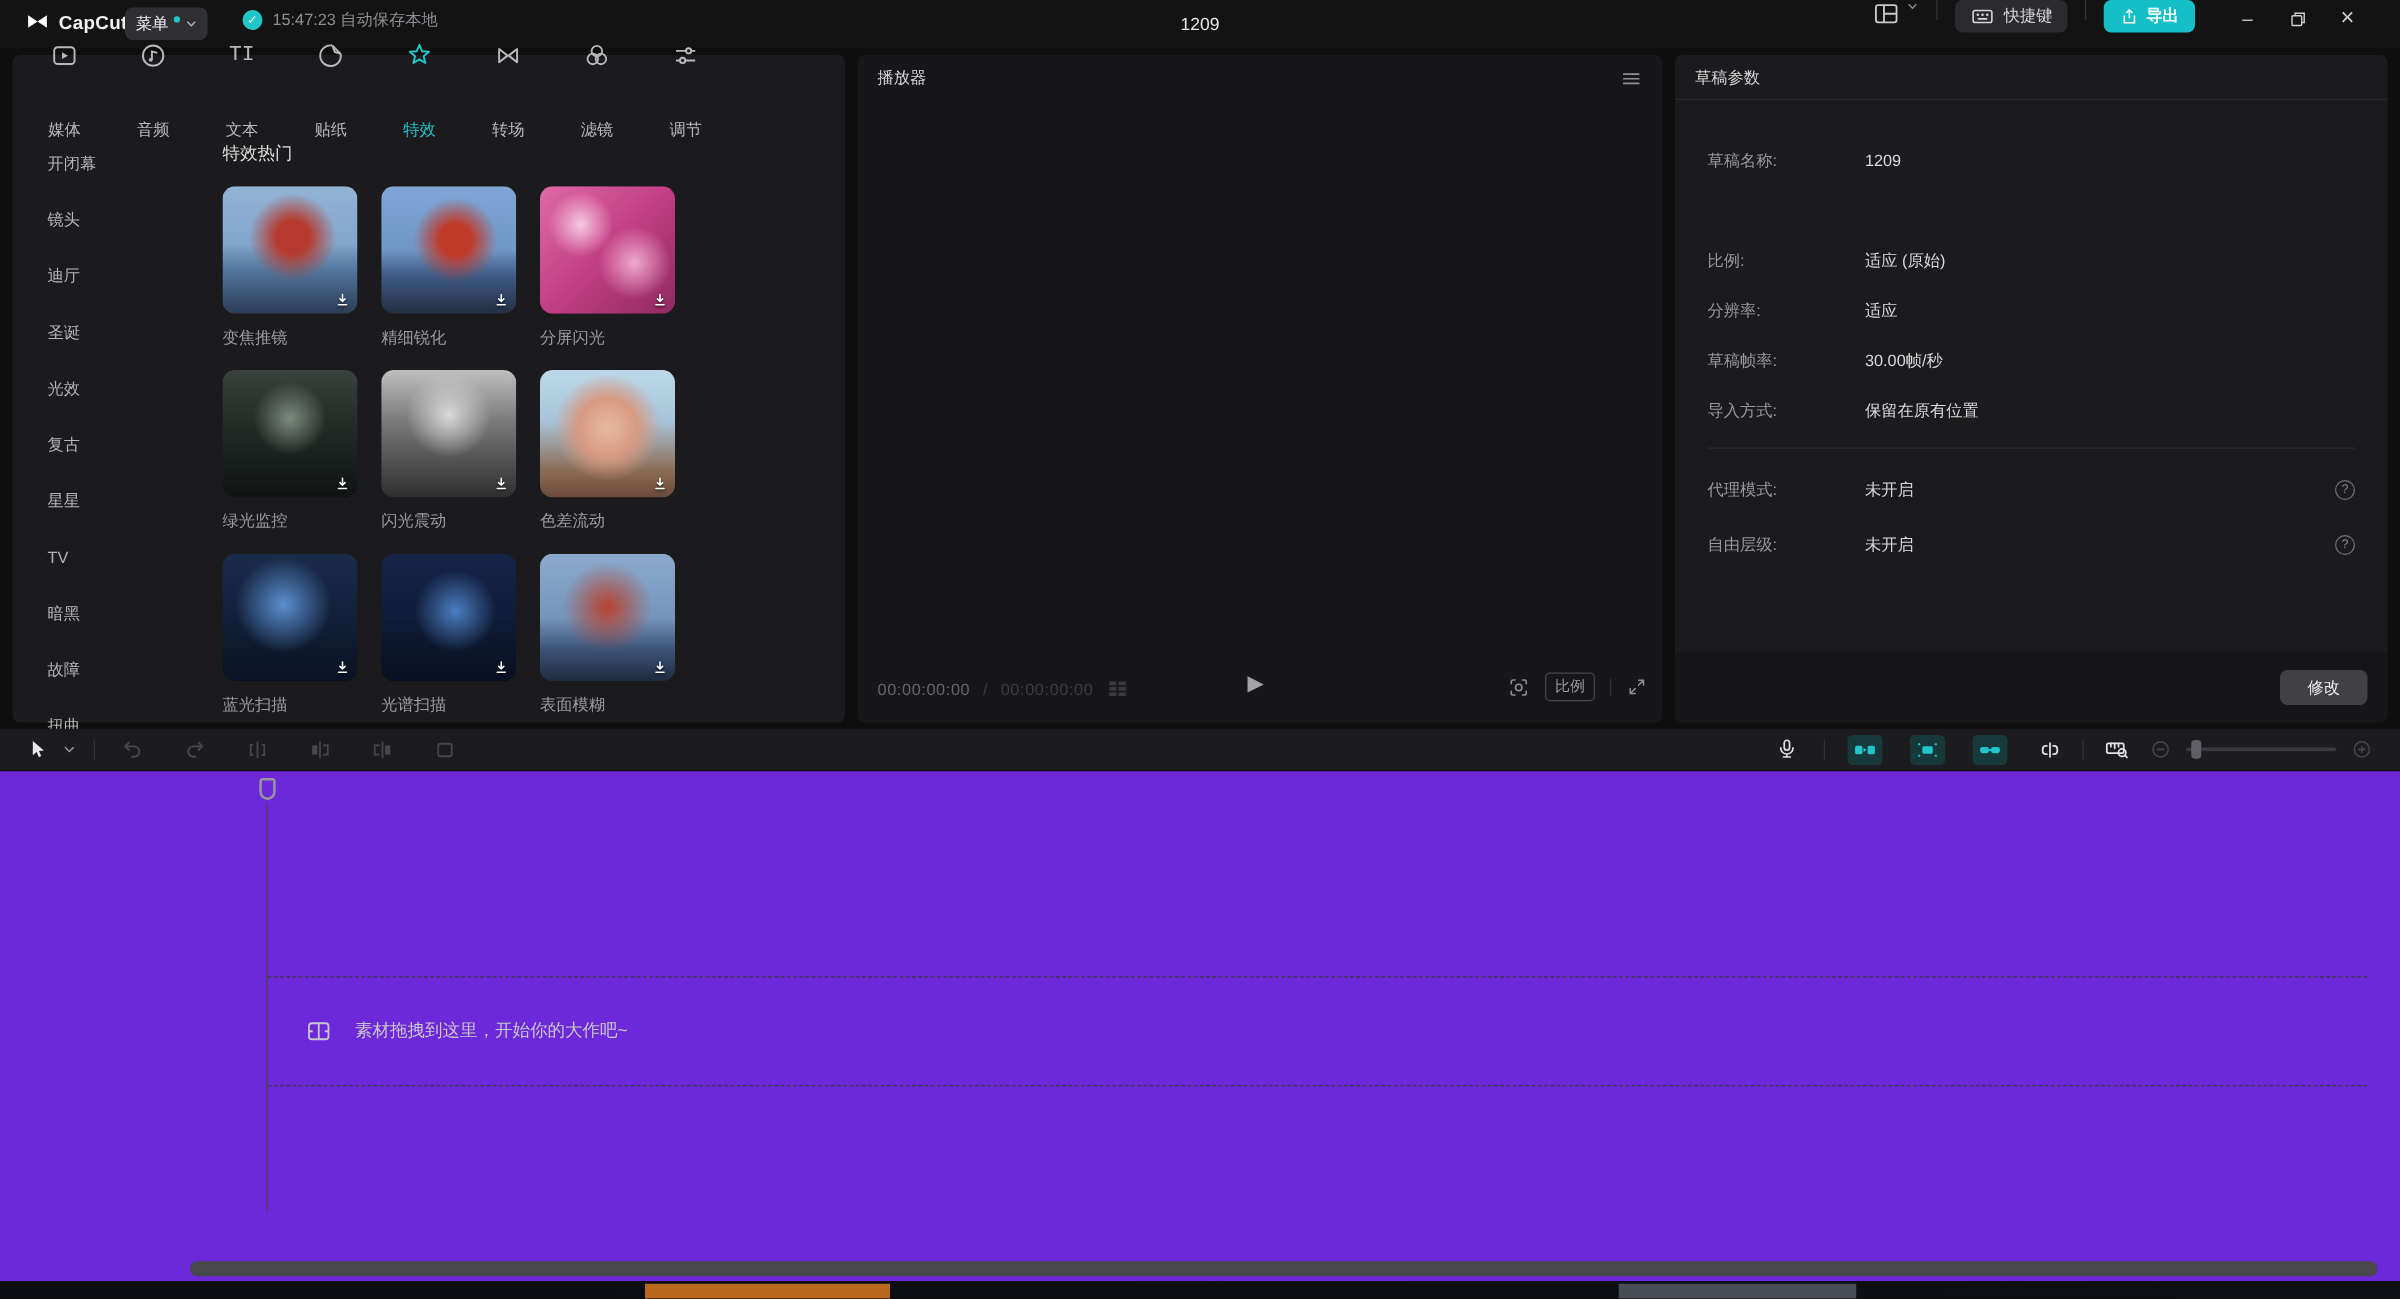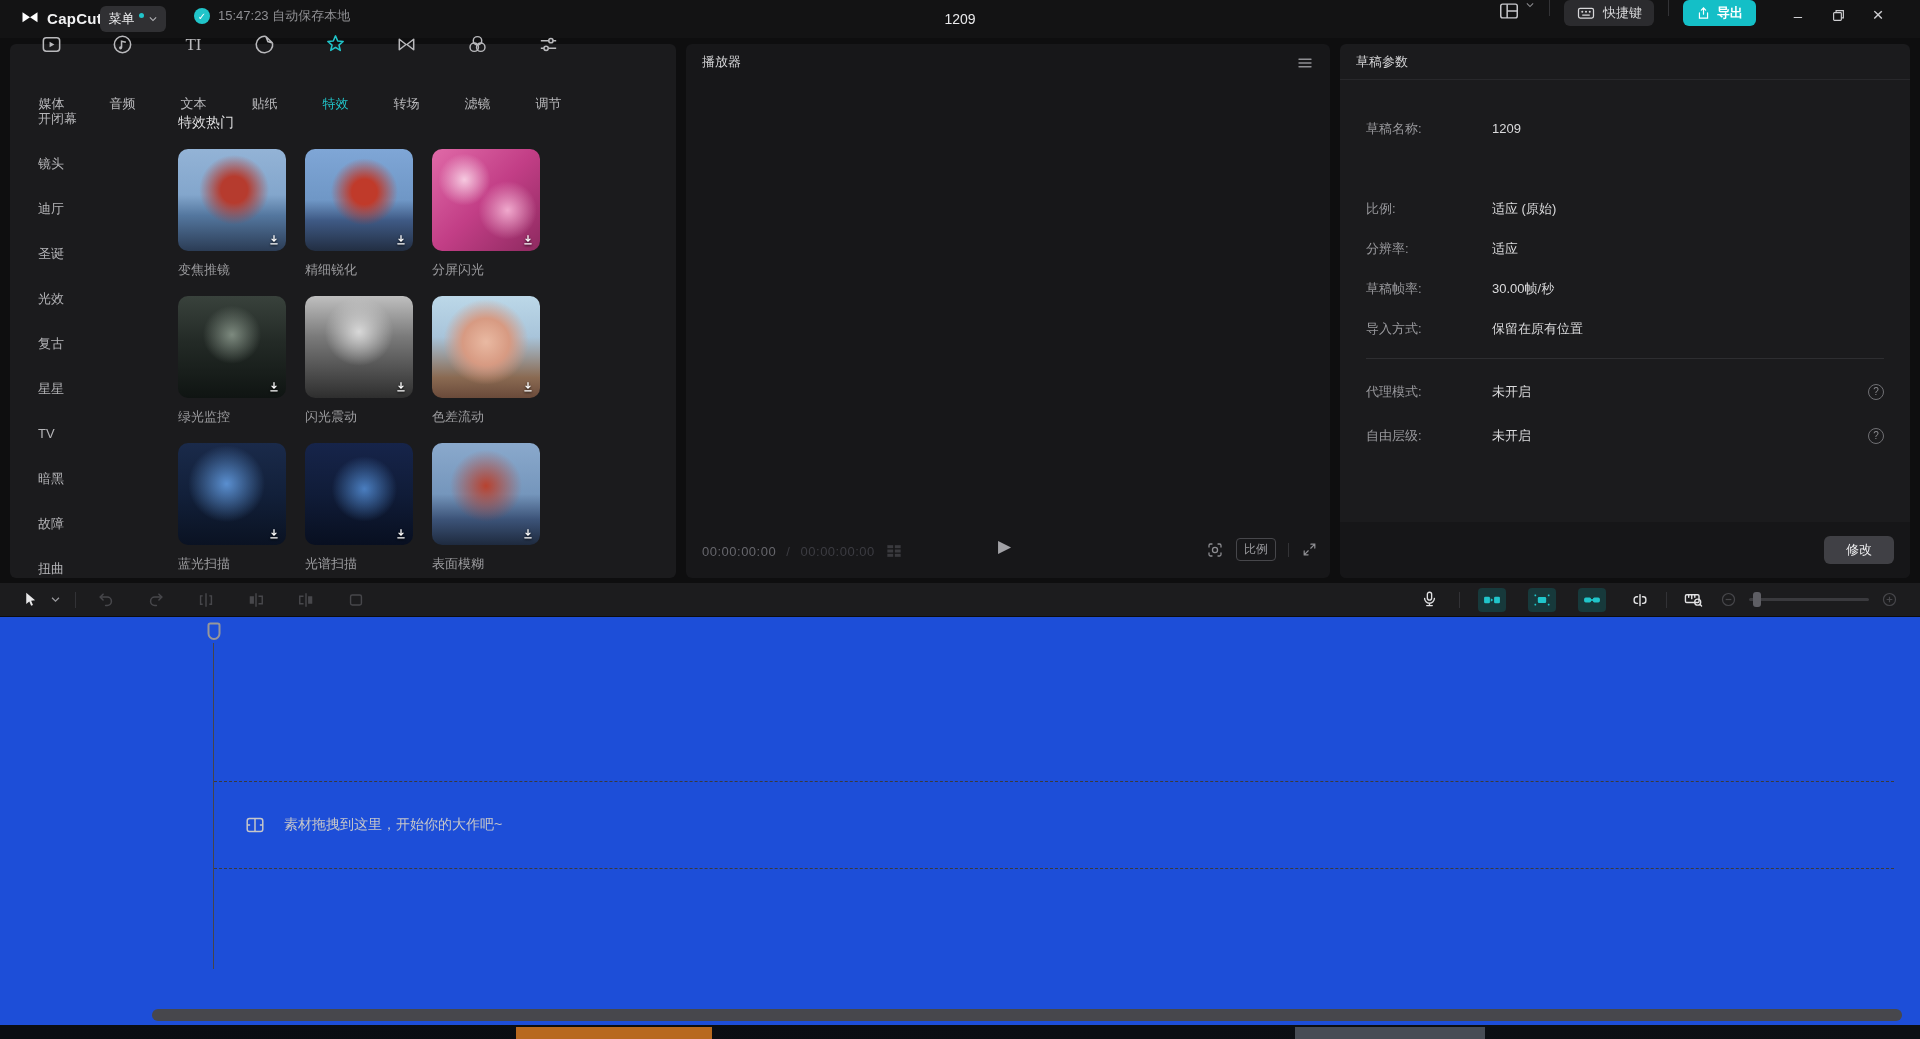--- a/index.html
+++ b/index.html
@@ -34,21 +34,21 @@
   .panel-header { position:absolute; left:0; top:0; right:0; height:36px; display:flex; align-items:center;
                   padding:0 16px; color:#d5d5d7; font-size:13px; }
 
   
   #left-panel { left:10px; top:44px; width:666px; height:534px; }
   .tabbar { position:absolute; left:6px; top:2px; display:flex; }
   .tab { width:71px; height:54px; display:flex; flex-direction:column; align-items:center; justify-content:center; gap:3px;
          color:#b9b9bc; cursor:default; }
   .tab .tab-label { font-size:13px;margin-top:36px; }
   .tab.active { color:var(--accent); }
-  .cats { position:absolute; left:0; top:52px; width:150px; }
+  .cats { position:absolute; left:0; top:64px; width:150px; }
   .cat { height:45px; display:flex; align-items:center; padding-left:28px; color:#b5b5b8; font-size:13px; }
   .fx-head { position:absolute; left:168px; top:70px; color:#dededf; font-size:14px; }
   .fx-grid { position:absolute; left:168px; top:105px; display:grid; grid-template-columns:repeat(3,108px);
              grid-auto-rows:147px; column-gap:19px; }
   .fx-card { width:108px; }
   .fx-thumb { position:relative; width:108px; height:102px; border-radius:10px; overflow:hidden; }
   .fx-dl { position:absolute; right:5px; bottom:4px; color:#fff; filter:drop-shadow(0 1px 1px rgba(0,0,0,.8)); display:flex; }
   .fx-name { margin-top:10px; color:#9c9c9f; font-size:13px; }
 
   
@@ -83,21 +83,21 @@
   .ti { display:flex; align-items:center; justify-content:center; }
   .ti.dim { color:#47474b; }
   .ti.bright { color:#e2e2e4; }
   .tl-div { width:1px; height:16px; background:#323236; }
   .toggle-btn { width:28px; height:24px; background:#17393b; border-radius:4px; display:flex; align-items:center;
                 justify-content:center; color:var(--accent); }
   .zoom-slider-track { position:relative; width:120px; height:3px; background:#3a3a3e; border-radius:2px; }
   .zoom-slider-handle { position:absolute; left:4px; top:-6px; width:8px; height:15px; background:#5e5e64; border-radius:3px; }
 
   
-  .timeline { position:absolute; left:0; top:616px; width:1920px; height:409px; background:#1d4ed8; border-top:1px solid #0d0d0e; }
+  .timeline { position:absolute; left:0; top:616px; width:1920px; height:409px; background:#6d28d9; border-top:1px solid #0d0d0e; }
   .playhead { position:absolute; left:206px; top:5px; }
   .playhead-line { position:absolute; left:213px; top:26px; width:1px; height:326px; background:#45454a; }
   .dropzone { position:absolute; left:214px; top:164px; width:1680px; height:88px;
               border-top:1px dashed #3a3a3e; border-bottom:1px dashed #3a3a3e; display:flex; align-items:center; }
   .dz-inner { display:flex; align-items:center; gap:18px; margin-left:30px; color:#c7c7c9; }
   .dz-text { font-size:14px; }
   .h-scrollbar { position:absolute; left:152px; top:392px; width:1750px; height:12px; background:#47474c; border-radius:6px; }
 
   
   .taskbar { position:absolute; left:0; top:1025px; width:1920px; height:14px; background:linear-gradient(90deg,#0a0d12,#0b0e13 60%,#0d1014); }
@@ -194,21 +194,21 @@
         <span>
             <svg width="23" height="23" viewBox="0 0 24 24" stroke="currentColor" stroke-width="1.6" fill="none">
               <circle cx="12" cy="12" r="8.5"></circle>
               <path d="M11 15.5V8.5l4.5 1.2"></path>
               <circle cx="10" cy="15.5" r="1.6" fill="currentColor" stroke="none"></circle>
             </svg>
           </span>
         <span class="tab-label">音频</span>
       </div>
       <div class="tab">
-        <span style="font-family:Liberation Serif, serif;font-size:17px;line-height:23px;">TI</span>
+        <span style="font-family:Liberation Mono, monospace;font-size:17px;line-height:23px;">TI</span>
         <span class="tab-label">文本</span>
       </div>
       <div class="tab">
         <span>
             <svg width="23" height="23" viewBox="0 0 24 24" stroke="currentColor" stroke-width="1.6" fill="none">
               <path d="M13.5 3.6A8.6 8.6 0 1 0 20.4 10.5"></path>
               <path d="M13.5 3.6l6.9 6.9-4.9-1.6z"></path>
             </svg>
           </span>
         <span class="tab-label">贴纸</span>

